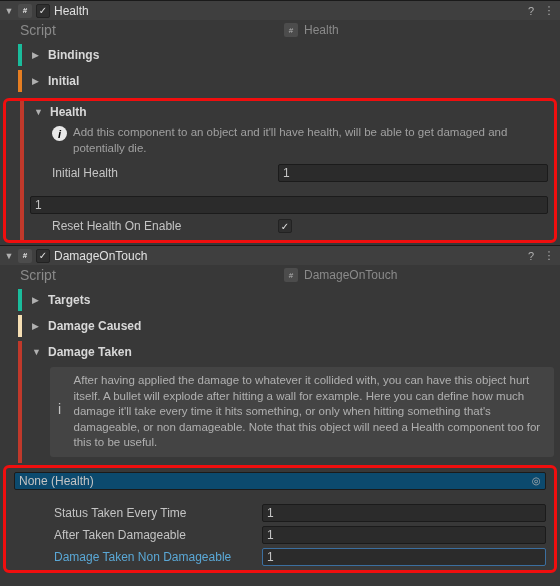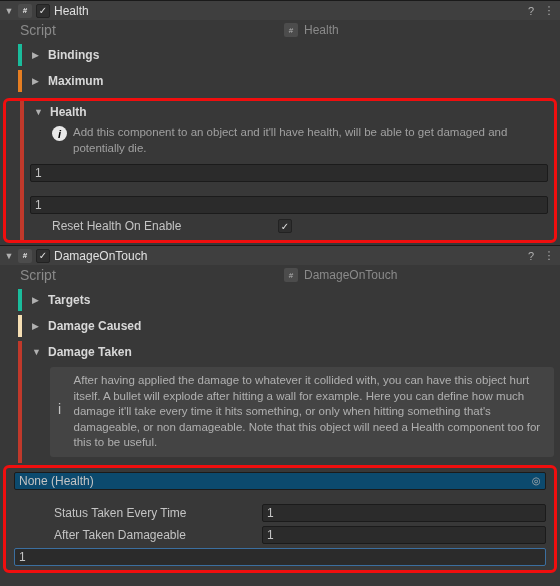--- a/index.html
+++ b/index.html
@@ -197,41 +197,42 @@
     </div>
   </div>
   <div class="spacer"></div>
 
   <div class="section-container">
     <div style="width:18px"></div>
     <div class="stripe orange"></div>
     <div class="section-body">
       <div class="section-row" style="padding-left:4px">
         <span class="section-arrow">▶</span>
-        <span class="section-title">Maximum</span>
+        <span class="section-title">Initial</span>
       </div>
     </div>
   </div>
   <div class="spacer"></div>
 
   <div class="redbox">
     <div class="section-container">
       <div style="width:14px"></div>
       <div class="stripe red"></div>
       <div class="section-body">
         <div class="section-row" style="padding-left:4px">
           <span class="section-arrow">▼</span>
           <span class="section-title">Health</span>
         </div>
         <div class="info-row" style="padding-left:22px">
           <span class="info-badge">i</span>
           <span class="info-text">Add this component to an object and it'll have health, will be able to get damaged and potentially die.</span>
         </div>
 
         <div class="field-row" style="padding-left:0">
+          <div class="flabel" style="padding-left:22px">Initial Health</div>
           <div class="fval">
             <input type="text" value="1" style="">
           </div>
         </div>
         <div class="spacer-lg"></div>
         <div class="field-row" style="padding-left:0">
           <div class="fval">
             <input type="text" value="1" style="">
           </div>
         </div>
@@ -322,18 +323,19 @@
         <input type="text" value="1" style="">
       </div>
     </div>
     <div class="field-row">
       <div class="flabel">After Taken Damageable</div>
       <div class="fval">
         <input type="text" value="1" style="">
       </div>
     </div>
     <div class="field-row">
+      <div class="flabel link">Damage Taken Non Damageable</div>
       <div class="fval">
         <input type="text" style="border-color: rgb(59, 111, 160);" value="1">
       </div>
     </div>
   </div>
 </div>
 
 </body></html>

